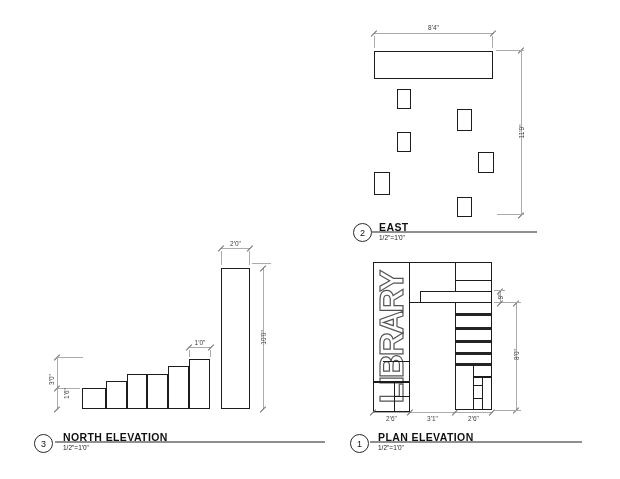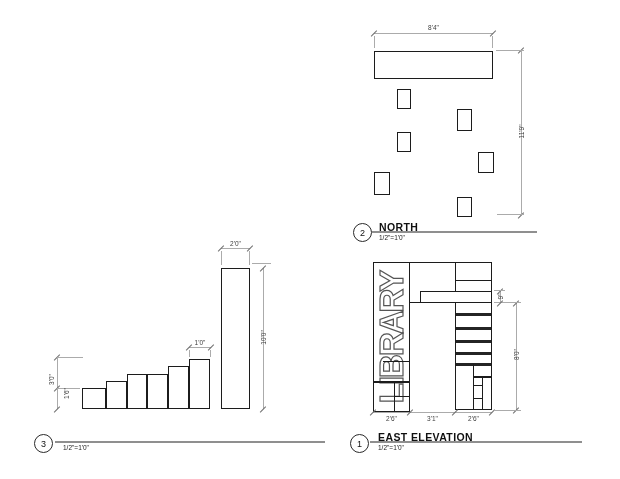--- a/index.html
+++ b/index.html
@@ -62,21 +62,21 @@
   <div class="dv" style="left:521px; top:50px; height:165px;"></div>
   <div class="tick" style="left:517px; top:50px;"></div>
   <div class="tick" style="left:517px; top:215px;"></div>
   <div class="dh" style="left:496px; top:50px; width:28px;"></div>
   <div class="dh" style="left:497px; top:214px; width:27px;"></div>
   <div class="dt dtv" style="left:506px; top:128px; width:30px;">11'9"</div>
 
   <div class="circle" style="left:353px; top:223px;">
     <span>2</span>
   </div>
-  <div class="vtitle" style="left:379px; top:221px;">NORTH</div>
+  <div class="vtitle" style="left:379px; top:221px;">EAST</div>
   <div class="lline" style="left:372px; top:231px; width:165px;"></div>
   <div class="vscale" style="left:379px; top:234px;">1/2"=1'0"</div>
 
   <div class="rect" style="left:82px;  top:388px; width:24px; height:21px;"></div>
   <div class="rect" style="left:106px; top:381px; width:21px; height:28px;"></div>
   <div class="rect" style="left:127px; top:374px; width:20px; height:35px;"></div>
   <div class="rect" style="left:147px; top:374px; width:21px; height:35px;"></div>
   <div class="rect" style="left:168px; top:366px; width:21px; height:43px;"></div>
   <div class="rect" style="left:189px; top:359px; width:21px; height:50px;"></div>
   <div class="rect" style="left:221px; top:268px; width:29px; height:141px;"></div>
@@ -106,20 +106,21 @@
   <div class="tick" style="left:53px; top:388px;"></div>
   <div class="tick" style="left:53px; top:409px;"></div>
   <div class="dh" style="left:57px; top:357px; width:26px;"></div>
   <div class="dh" style="left:57px; top:388px; width:23px;"></div>
   <div class="dt dtv" style="left:39px; top:376px; width:24px;">3'0"</div>
   <div class="dt dtv" style="left:54px; top:390px; width:24px;">1'6"</div>
 
   <div class="circle" style="left:34px; top:434px;">
     <span>3</span>
   </div>
+  <div class="vtitle" style="left:63px; top:431px;">NORTH ELEVATION</div>
   <div class="lline" style="left:55px; top:441px; width:270px;"></div>
   <div class="vscale" style="left:63px; top:444px;">1/2"=1'0"</div>
 
   <div class="rect" style="left:373px; top:262px; width:37px; height:150px;"></div>
   <div class="rect" style="left:455px; top:262px; width:37px; height:148px;"></div>
   <div class="hl" style="left:410px; top:262px; width:45px;"></div>
   <div class="hl" style="left:410px; top:302px; width:45px;"></div>
 
   <div class="library">LIBRARY</div>
 
@@ -161,17 +162,17 @@
 
   <div class="dv" style="left:500px; top:291px; height:12px;"></div>
   <div class="tick" style="left:496px; top:291px;"></div>
   <div class="tick" style="left:496px; top:303px;"></div>
   <div class="dh" style="left:494px; top:290px; width:11px;"></div>
   <div class="dt dtv" style="left:492px; top:293px; width:16px;">9"</div>
 
   <div class="circle" style="left:350px; top:434px;">
     <span>1</span>
   </div>
-  <div class="vtitle" style="left:378px; top:431px;">EAST ELEVATION</div>
+  <div class="vtitle" style="left:378px; top:431px;">PLAN ELEVATION</div>
   <div class="lline" style="left:370px; top:441px; width:212px;"></div>
   <div class="vscale" style="left:378px; top:444px;">1/2"=1'0"</div>
 
 </div>
 
 </body></html>

